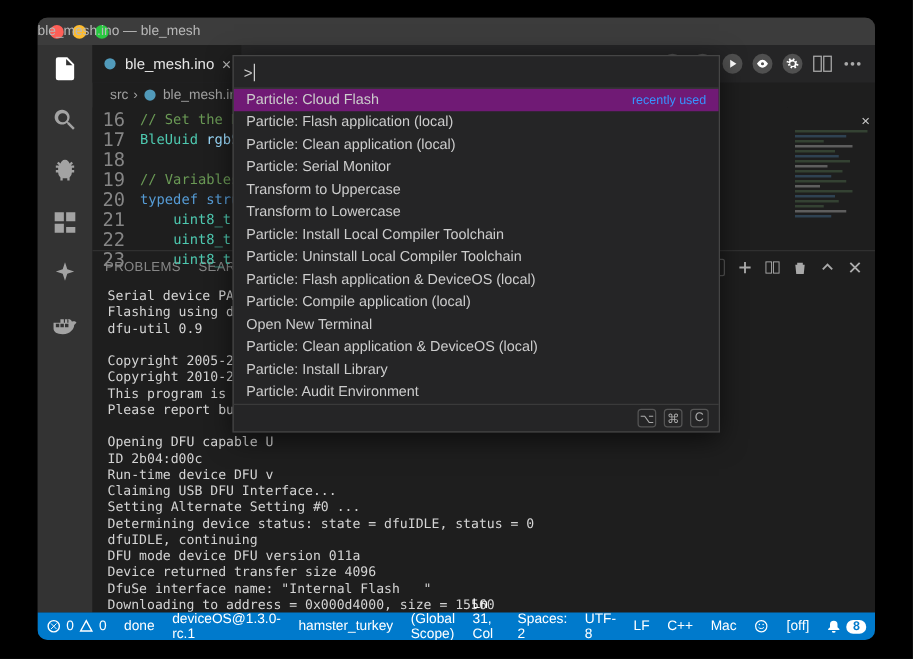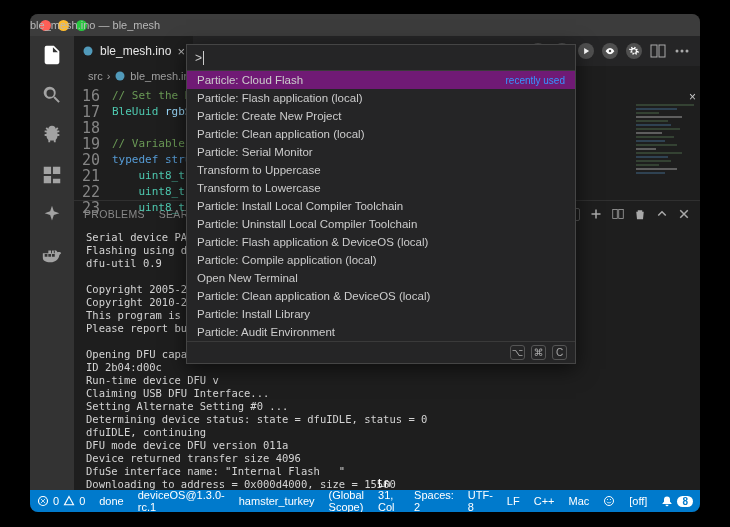--- a/index.html
+++ b/index.html
@@ -321,23 +321,20 @@
     </div>
     <div class="pallist" id="pallist">
         <div class="pitem sel">
           <span>Particle: Cloud Flash</span>
           <span class="tag">recently used</span>
         </div>
         <div class="pitem">
           <span>Particle: Flash application (local)</span>
         </div>
         <div class="pitem">
-          <span>Particle: Create New Project</span>
-        </div>
-        <div class="pitem">
           <span>Particle: Clean application (local)</span>
         </div>
         <div class="pitem">
           <span>Particle: Serial Monitor</span>
         </div>
         <div class="pitem">
           <span>Transform to Uppercase</span>
         </div>
         <div class="pitem">
           <span>Transform to Lowercase</span>

